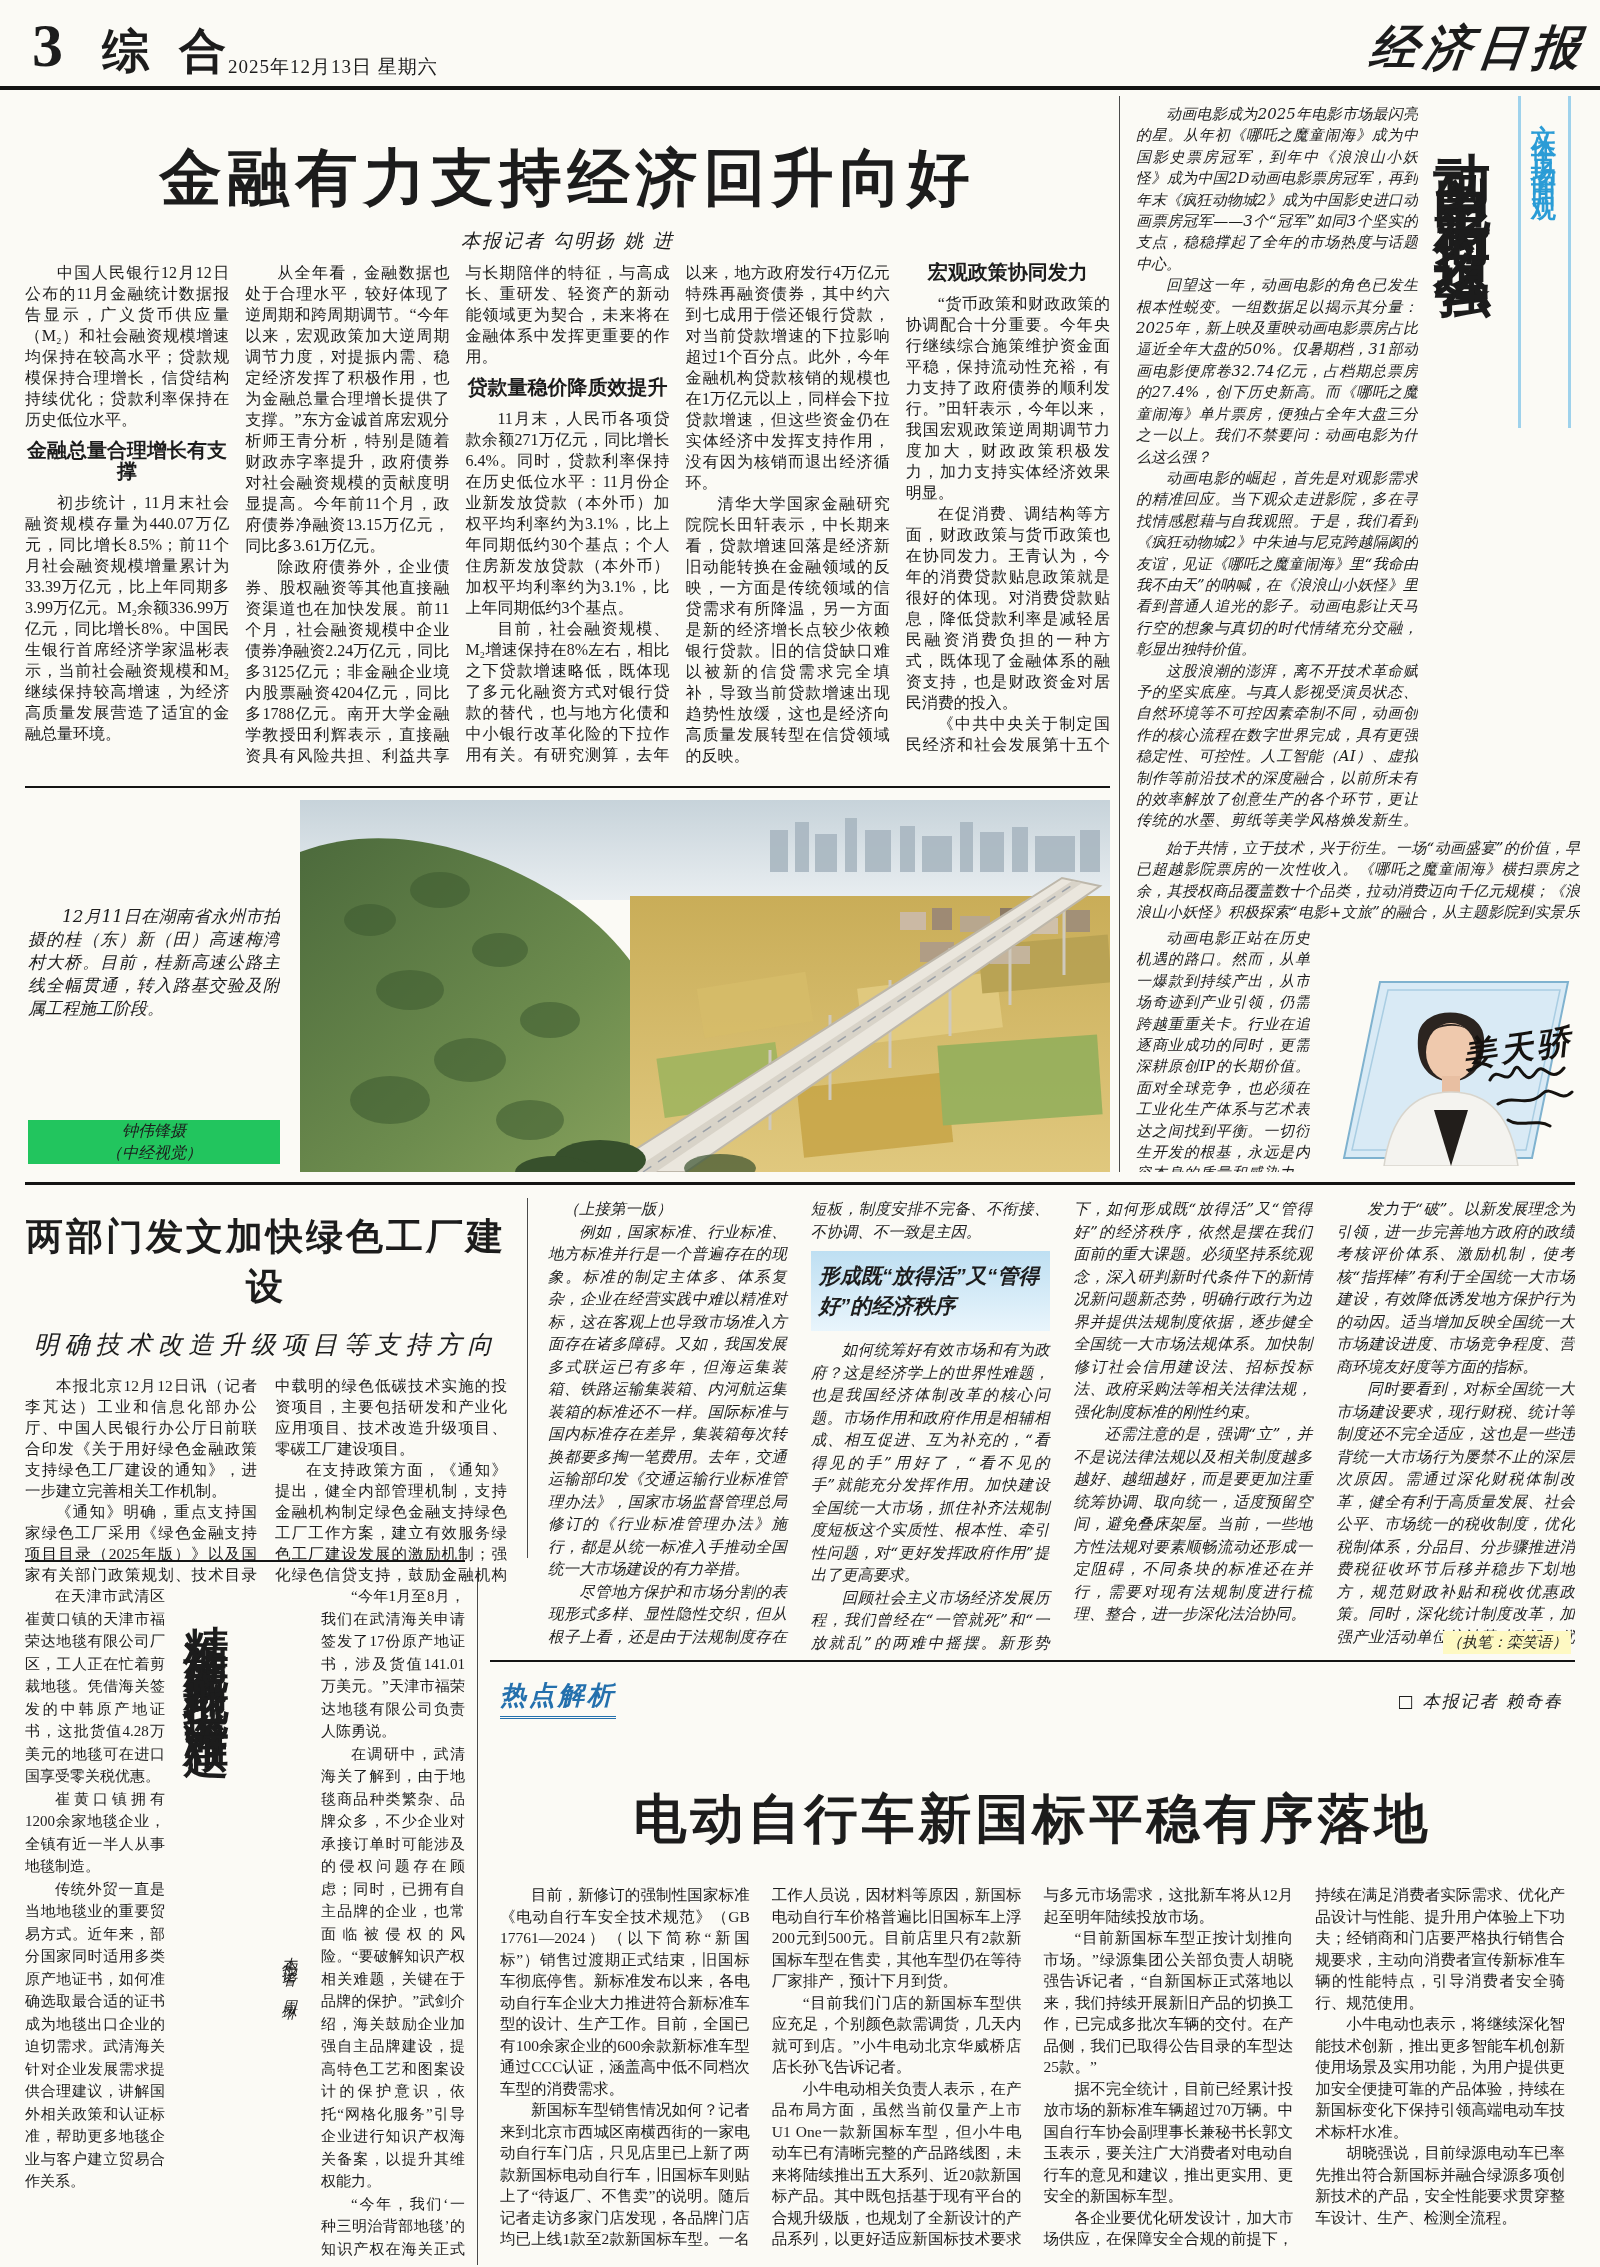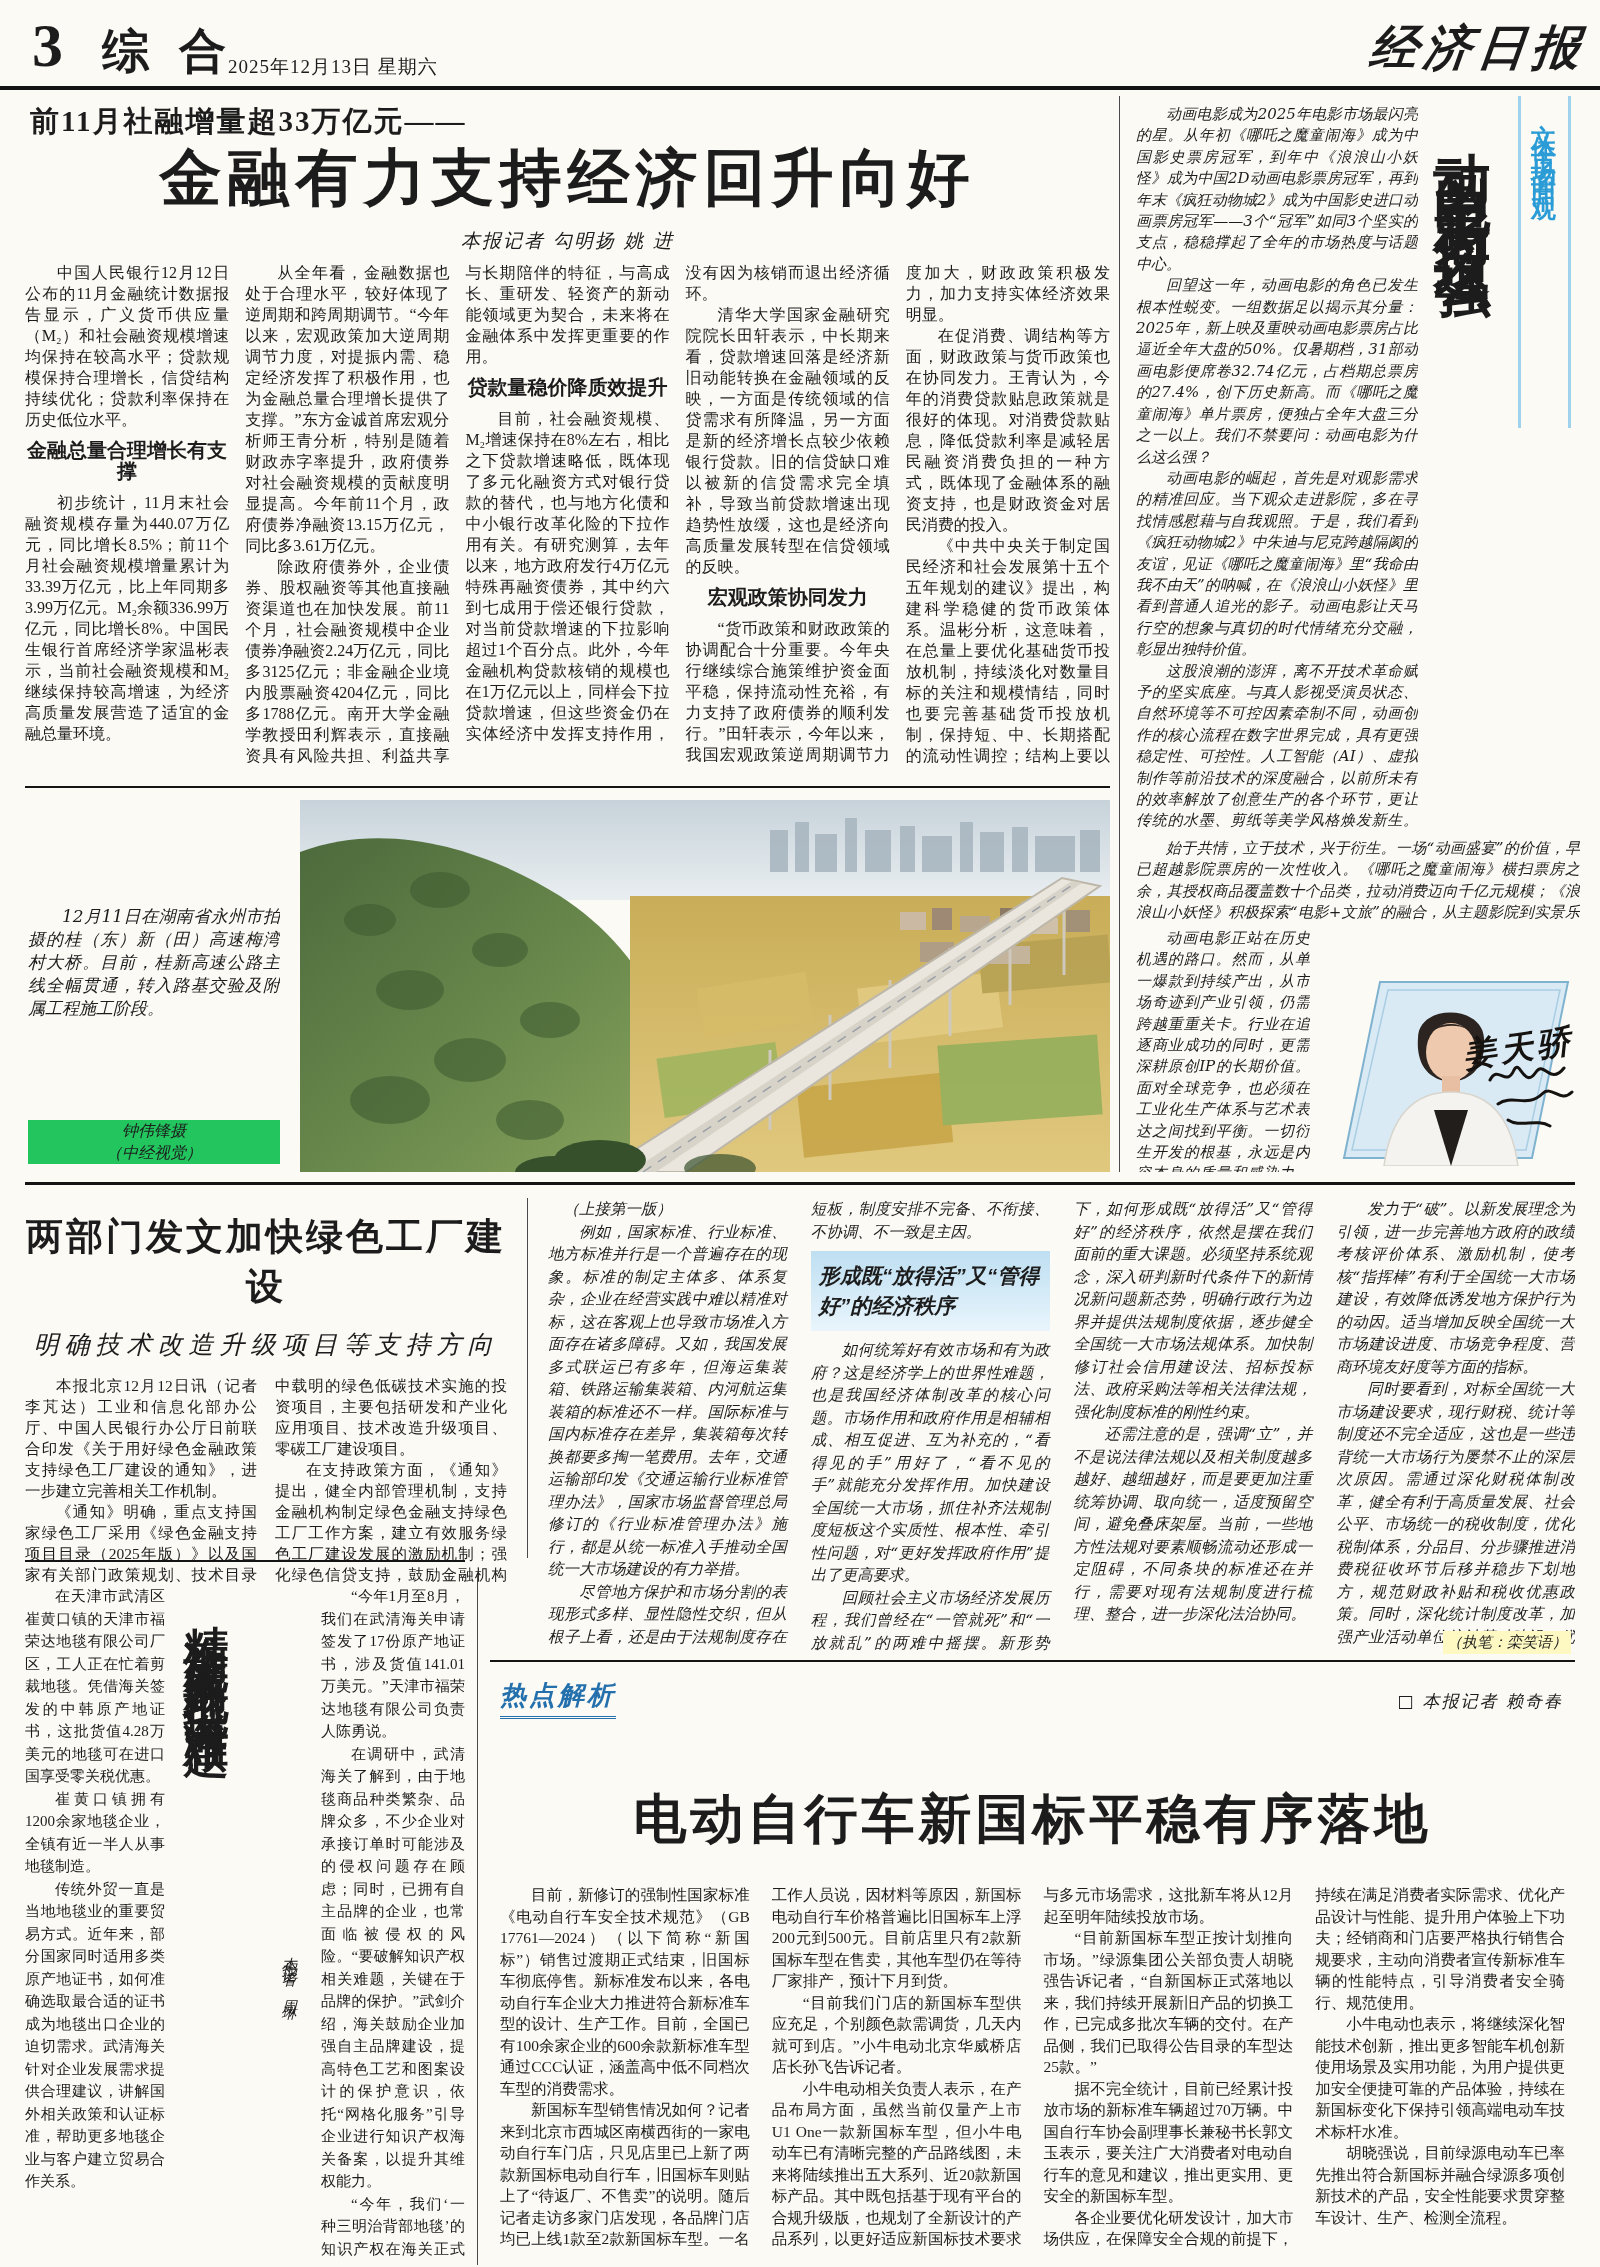--- a/index.html
+++ b/index.html
@@ -62,36 +62,36 @@
 <body>
 
 <div class="page">
 
   <div class="abs pagenum" style="left:32px;top:10px;">3</div>
   <div class="abs section-name" style="left:102px;top:20px;">综合</div>
   <div class="abs edition-date" style="left:228px;top:54px;">2025年12月13日 星期六</div>
   <div class="abs masthead" style="left:1370px;top:16px;">经济日报</div>
   <div class="abs rule-h" style="left:0;top:86px;width:1600px;height:4px;"></div>
 
-  <div class="abs fin-kicker" style="left:30px;top:102px;">前11月社融增量超33万亿元——</div>
   <div class="abs fin-headline" style="left:25px;top:136px;width:1085px;">金融有力支持经济回升向好</div>
   <div class="abs fin-byline kai" style="left:25px;top:228px;width:1085px;">本报记者 勾明扬 姚 进</div>
 
   <div class="abs cols fin-cols" style="left:25px;top:262px;width:1085px;height:505px;">
     <div>
         <p>中国人民银行12月12日公布的11月金融统计数据报告显示，广义货币供应量（M₂）和社会融资规模增速均保持在较高水平；贷款规模保持合理增长，信贷结构持续优化；贷款利率保持在历史低位水平。</p>
       </div>
     <h3 class="subhead">金融总量合理增长有支撑</h3>
     <div>
         <p>初步统计，11月末社会融资规模存量为440.07万亿元，同比增长8.5%；前11个月社会融资规模增量累计为33.39万亿元，比上年同期多3.99万亿元。M₂余额336.99万亿元，同比增长8%。中国民生银行首席经济学家温彬表示，当前社会融资规模和M₂继续保持较高增速，为经济高质量发展营造了适宜的金融总量环境。</p>
         <p>从全年看，金融数据也处于合理水平，较好体现了逆周期和跨周期调节。“今年以来，宏观政策加大逆周期调节力度，对提振内需、稳定经济发挥了积极作用，也为金融总量合理增长提供了支撑。”东方金诚首席宏观分析师王青分析，特别是随着财政赤字率提升，政府债券对社会融资规模的贡献度明显提高。今年前11个月，政府债券净融资13.15万亿元，同比多3.61万亿元。</p>
         <p>除政府债券外，企业债券、股权融资等其他直接融资渠道也在加快发展。前11个月，社会融资规模中企业债券净融资2.24万亿元，同比多3125亿元；非金融企业境内股票融资4204亿元，同比多1788亿元。南开大学金融学教授田利辉表示，直接融资具有风险共担、利益共享与长期陪伴的特征，与高成长、重研发、轻资产的新动能领域更为契合，未来将在金融体系中发挥更重要的作用。</p>
       </div>
     <h3 class="subhead">贷款量稳价降质效提升</h3>
     <div>
+        <p>11月末，人民币各项贷款余额271万亿元，同比增长6.4%。同时，贷款利率保持在历史低位水平：11月份企业新发放贷款（本外币）加权平均利率约为3.1%，比上年同期低约30个基点；个人住房新发放贷款（本外币）加权平均利率约为3.1%，比上年同期低约3个基点。</p>
         <p>目前，社会融资规模、M₂增速保持在8%左右，相比之下贷款增速略低，既体现了多元化融资方式对银行贷款的替代，也与地方化债和中小银行改革化险的下拉作用有关。有研究测算，去年以来，地方政府发行4万亿元特殊再融资债券，其中约六到七成用于偿还银行贷款，对当前贷款增速的下拉影响超过1个百分点。此外，今年金融机构贷款核销的规模也在1万亿元以上，同样会下拉贷款增速，但这些资金仍在实体经济中发挥支持作用，没有因为核销而退出经济循环。</p>
         <p>清华大学国家金融研究院院长田轩表示，中长期来看，贷款增速回落是经济新旧动能转换在金融领域的反映，一方面是传统领域的信贷需求有所降温，另一方面是新的经济增长点较少依赖银行贷款。旧的信贷缺口难以被新的信贷需求完全填补，导致当前贷款增速出现趋势性放缓，这也是经济向高质量发展转型在信贷领域的反映。</p>
       </div>
     <h3 class="subhead">宏观政策协同发力</h3>
     <div>
         <p>“货币政策和财政政策的协调配合十分重要。今年央行继续综合施策维护资金面平稳，保持流动性充裕，有力支持了政府债券的顺利发行。”田轩表示，今年以来，我国宏观政策逆周期调节力度加大，财政政策积极发力，加力支持实体经济效果明显。</p>
         <p>在促消费、调结构等方面，财政政策与货币政策也在协同发力。王青认为，今年的消费贷款贴息政策就是很好的体现。对消费贷款贴息，降低贷款利率是减轻居民融资消费负担的一种方式，既体现了金融体系的融资支持，也是财政资金对居民消费的投入。</p>
         <p>《中共中央关于制定国民经济和社会发展第十五个五年规划的建议》提出，构建科学稳健的货币政策体系。温彬分析，这意味着，在总量上要优化基础货币投放机制，持续淡化对数量目标的关注和规模情结，同时也要完善基础货币投放机制，保持短、中、长期搭配的流动性调控；结构上要以金融“五篇大文章”为重点，引导金融机构优化融资结构，持续做好金融“五篇大文章”，提升金融服务实体经济质效。</p>
       </div>
   </div>

